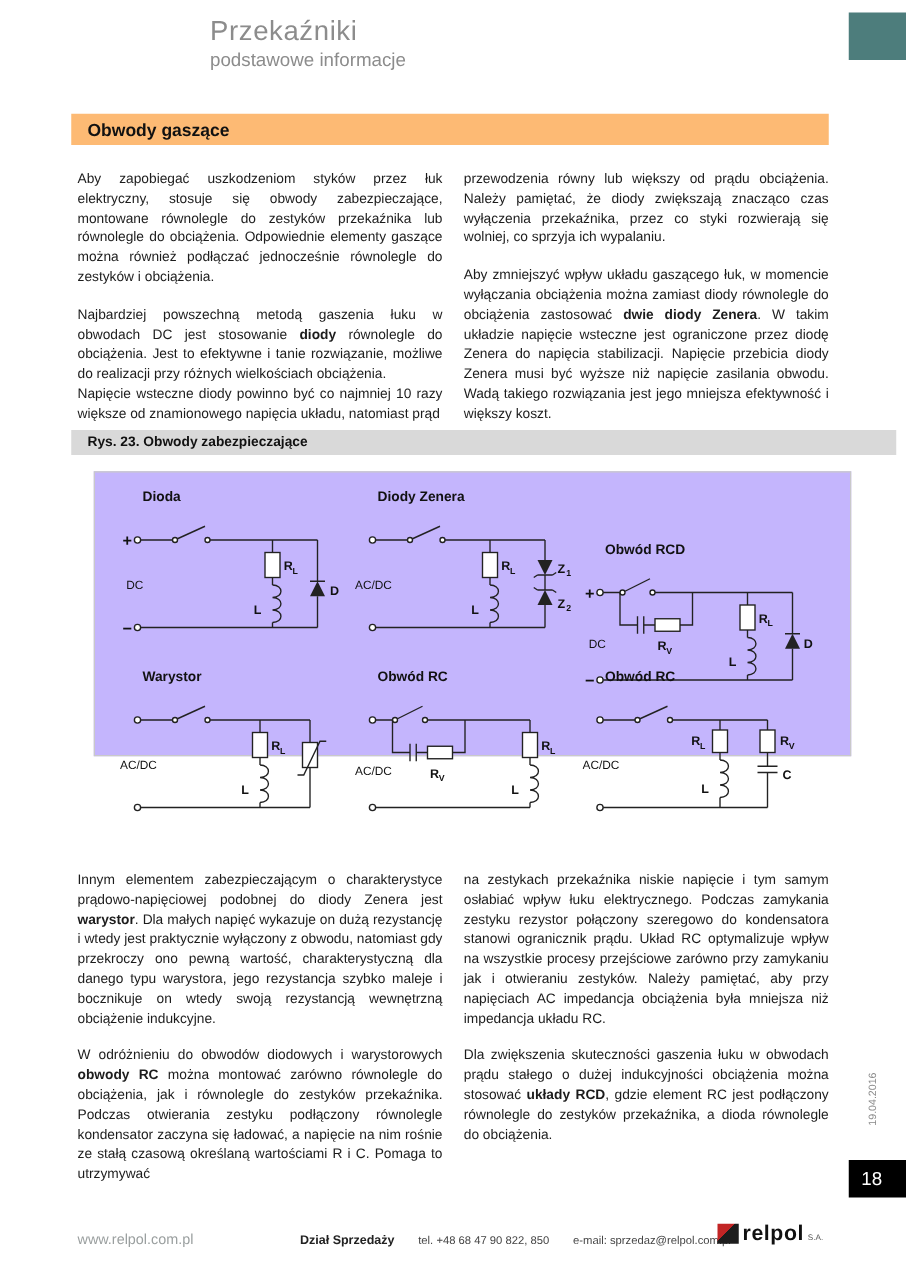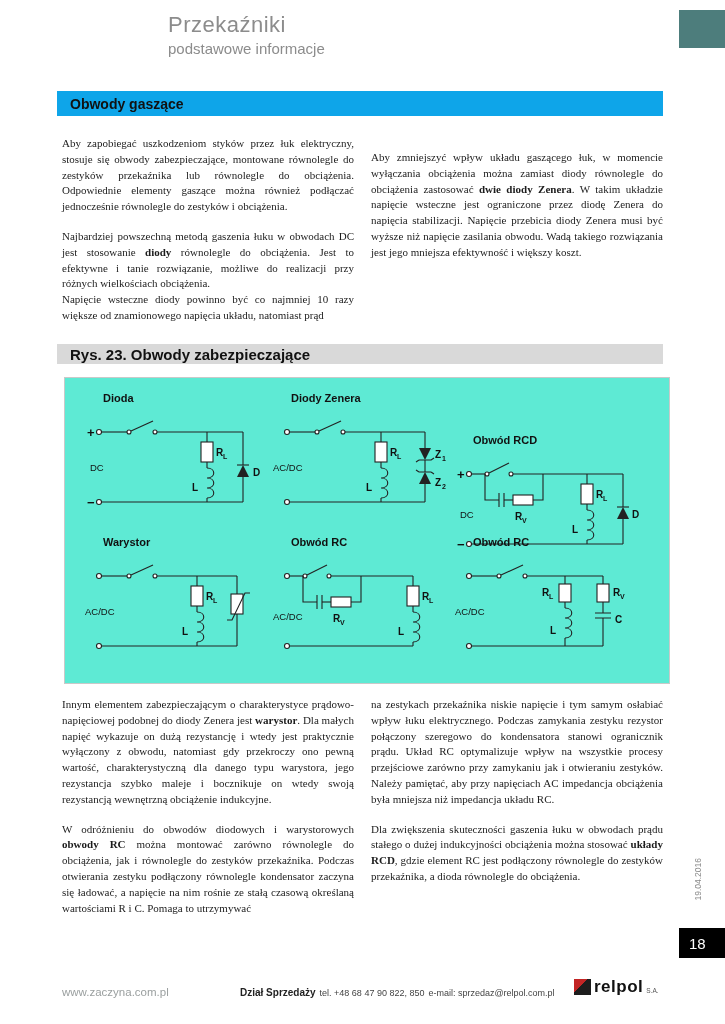--- a/index.html
+++ b/index.html
@@ -5,53 +5,53 @@
   html,body{margin:0;padding:0;background:#e9e9e9;}
   .page{
     position:relative;width:725px;height:1024px;background:#ffffff;
     font-family:"Liberation Sans",sans-serif;overflow:hidden;margin:0 auto;
   }
   
   .corner-block{position:absolute;left:679px;top:10px;width:46px;height:38px;background:#4d7d7c;}
   .doc-title{position:absolute;left:168px;top:12px;font-size:22px;font-weight:normal;color:#8c8c8c;letter-spacing:.5px;}
   .doc-subtitle{position:absolute;left:168px;top:40px;font-size:15px;color:#8c8c8c;}
   
-  .section-bar{position:absolute;left:57px;top:91px;width:606px;height:25px;background:#0ea5e9;
+  .section-bar{position:absolute;left:57px;top:91px;width:606px;height:25px;background:#fdba74;
     display:flex;align-items:center;padding-left:13px;box-sizing:border-box;
     font-weight:bold;font-size:14px;color:#111;}
-  .caption-bar{position:absolute;left:57px;top:344px;width:606px;height:20px;background:#d9d9d9;
+  .caption-bar{position:absolute;left:57px;top:344px;width:660px;height:20px;background:#d9d9d9;
     display:flex;align-items:center;padding-left:13px;box-sizing:border-box;
-    font-weight:bold;font-size:15px;color:#111;}
+    font-weight:bold;font-size:11px;color:#111;}
   
   .cols{position:absolute;display:flex;gap:17px;width:601px;left:62px;}
   .intro-cols{top:136px;}
   .lower-cols{top:697px;justify-content:space-between;}
-  .col{width:292px;font-family:Liberation Serif, serif;}
+  .col{width:292px;}
   .col p{margin:0;font-size:11px;line-height:15.8px;text-align:justify;color:#1c1c1c;}
   .col p.mt{margin-top:14px;}
   .col b{font-weight:bold;}
   
-  .figure-box{position:absolute;left:64px;top:377px;width:606px;height:307px;background:#5eead4;
+  .figure-box{position:absolute;left:75px;top:377px;width:606px;height:228px;background:#c4b5fd;
     border:1px solid #c9c9c9;box-sizing:border-box;}
   .circ{position:absolute;width:186px;}
   .circ-title{font-size:11px;font-weight:bold;color:#111;padding-left:18px;margin-bottom:2px;}
   .c1{left:20px;top:14px;} .c2{left:208px;top:14px;} .c3{left:390px;top:14px;margin-top:42px;}
   .c4{left:20px;top:158px;} .c5{left:208px;top:158px;} .c6{left:390px;top:158px;}
   svg.circuit{display:block;}
   svg.circuit text{font-family:"Liberation Sans",sans-serif;fill:#111;}
   .w{stroke:#222;fill:none;stroke-width:1.1;}
   .comp{stroke:#222;fill:#ffffff;stroke-width:1.1;}
   .fil{fill:#222;stroke:none;}
   .pm{font-size:13px;font-weight:bold;}
   .src{font-size:9.5px;}
   .lbl{font-size:10px;font-weight:bold;}
   .sub{font-size:7px;font-weight:bold;}
   
   .f-site{position:absolute;left:62px;top:986px;font-size:11.5px;color:#9a9f9f;}
-  .f-center{position:absolute;left:240px;top:987px;display:flex;align-items:baseline;gap:4px;}
+  .f-center{position:absolute;left:240px;top:987px;display:flex;align-items:baseline;gap:19px;}
   .f-dept{font-size:10px;font-weight:bold;color:#222;}
   .f-tel{font-size:9px;color:#444;}
   .f-mail{font-size:9px;color:#444;}
   .logo{position:absolute;left:574px;top:979px;display:flex;align-items:flex-end;gap:3px;}
   .logo-icon{width:17px;height:16px;background:linear-gradient(135deg,#c22525 0 42%,#1d1d1d 42%);}
   .logo-text{font-size:17px;font-weight:bold;color:#111;letter-spacing:.5px;line-height:16px;}
   .logo-sa{font-size:6.5px;color:#555;padding-bottom:1px;}
   .page-num{position:absolute;left:679px;top:928px;width:46px;height:30px;background:#000000;
     color:#fff;font-size:15px;display:flex;align-items:center;padding-left:10px;box-sizing:border-box;}
   .side-date{position:absolute;right:22px;top:858px;font-size:8.5px;color:#8a8a8a;
@@ -70,20 +70,21 @@
     <span>Obwody gaszące</span>
   </div>
 
   <div class="cols intro-cols">
     <div class="col">
       <p>Aby zapobiegać uszkodzeniom styków przez łuk elektryczny, stosuje się obwody zabezpieczające, montowane równolegle do zestyków przekaźnika lub równolegle do obciążenia. Odpowiednie elementy gaszące można również podłączać jednocześnie równolegle do zestyków i obciążenia.</p>
       <p class="mt">Najbardziej powszechną metodą gaszenia łuku w obwodach DC jest stosowanie <b>diody</b> równolegle do obciążenia. Jest to efektywne i tanie rozwiązanie, możliwe do realizacji przy różnych wielkościach obciążenia.</p>
       <p>Napięcie wsteczne diody powinno być co najmniej 10 razy większe od znamionowego napięcia układu, natomiast prąd</p>
     </div>
     <div class="col">
+      <p>przewodzenia równy lub większy od prądu obciążenia. Należy pamiętać, że diody zwiększają znacząco czas wyłączenia przekaźnika, przez co styki rozwierają się wolniej, co sprzyja ich wypalaniu.</p>
       <p class="mt">Aby zmniejszyć wpływ układu gaszącego łuk, w momencie wyłączania obciążenia można zamiast diody równolegle do obciążenia zastosować <b>dwie diody Zenera</b>. W takim układzie napięcie wsteczne jest ograniczone przez diodę Zenera do napięcia stabilizacji. Napięcie przebicia diody Zenera musi być wyższe niż napięcie zasilania obwodu. Wadą takiego rozwiązania jest jego mniejsza efektywność i większy koszt.</p>
     </div>
   </div>
 
   <div class="caption-bar">
     <span>Rys. 23. Obwody zabezpieczające</span>
   </div>
 
   <div class="figure-box">
 
@@ -282,21 +283,21 @@
     <div class="col">
       <p>Innym elementem zabezpieczającym o charakterystyce prądowo-napięciowej podobnej do diody Zenera jest <b>warystor</b>. Dla małych napięć wykazuje on dużą rezystancję i wtedy jest praktycznie wyłączony z obwodu, natomiast gdy przekroczy ono pewną wartość, charakterystyczną dla danego typu warystora, jego rezystancja szybko maleje i bocznikuje on wtedy swoją rezystancją wewnętrzną obciążenie indukcyjne.</p>
       <p class="mt">W odróżnieniu do obwodów diodowych i warystorowych <b>obwody RC</b> można montować zarówno równolegle do obciążenia, jak i równolegle do zestyków przekaźnika. Podczas otwierania zestyku podłączony równolegle kondensator zaczyna się ładować, a napięcie na nim rośnie ze stałą czasową określaną wartościami R i C. Pomaga to utrzymywać</p>
     </div>
     <div class="col">
       <p>na zestykach przekaźnika niskie napięcie i tym samym osłabiać wpływ łuku elektrycznego. Podczas zamykania zestyku rezystor połączony szeregowo do kondensatora stanowi ogranicznik prądu. Układ RC optymalizuje wpływ na wszystkie procesy przejściowe zarówno przy zamykaniu jak i otwieraniu zestyków. Należy pamiętać, aby przy napięciach AC impedancja obciążenia była mniejsza niż impedancja układu RC.</p>
       <p class="mt">Dla zwiększenia skuteczności gaszenia łuku w obwodach prądu stałego o dużej indukcyjności obciążenia można stosować <b>układy RCD</b>, gdzie element RC jest podłączony równolegle do zestyków przekaźnika, a dioda równolegle do obciążenia.</p>
     </div>
   </div>
 
-  <div class="f-site">www.zaczyna.com.pl</div>
+  <div class="f-site">www.relpol.com.pl</div>
   <div class="f-center">
     <span class="f-dept">Dział Sprzedaży</span>
     <span class="f-tel">tel. +48 68 47 90 822, 850</span>
     <span class="f-mail">e-mail: sprzedaz@relpol.com.pl</span>
   </div>
   <div class="logo">
     <span class="logo-icon"></span>
     <span class="logo-text">relpol</span>
     <span class="logo-sa">S.A.</span>
   </div>

